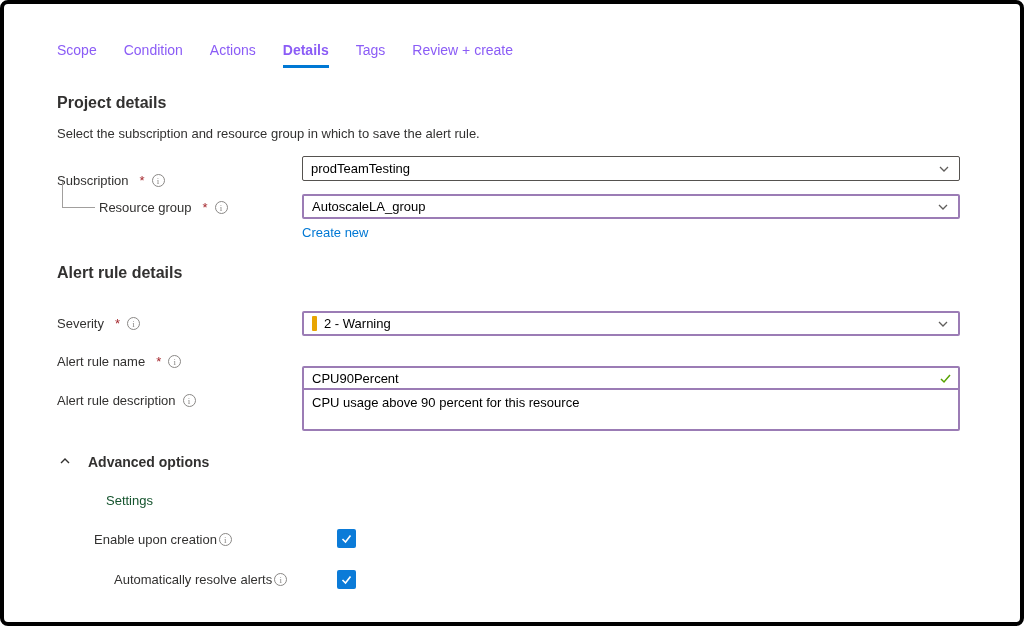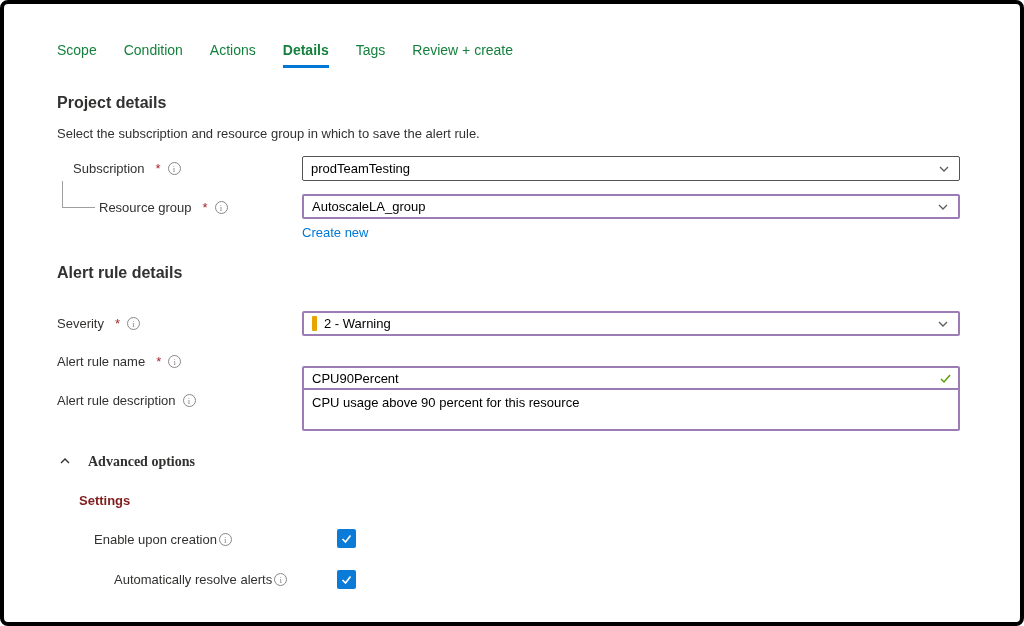--- a/index.html
+++ b/index.html
@@ -15,21 +15,21 @@
     background: #fff;
     position: relative;
     overflow: hidden;
   }
   
   .tabs {
     position: absolute; left: 53px; top: 38px;
     display: flex; column-gap: 27px;
   }
   .tab {
-    font-size: 14px; color: #15803d;
+    font-size: 14px; color: #8b5cf6;
     padding-bottom: 7px;
     border-bottom: 3px solid transparent;
     cursor: pointer; white-space: nowrap;
   }
   .tab.active {
     font-weight: bold;
     border-bottom-color: #0078d4;
   }
   
   .section-heading {
@@ -94,26 +94,26 @@
   }
   .connector {
     position: absolute; left: 58px; top: 177px;
     width: 33px; height: 27px;
     border-left: 1px solid #a19f9d;
     border-bottom: 1px solid #a19f9d;
   }
   
   .adv-header {
     position: absolute; left: 54px; top: 450px;
-    display: flex; align-items: flex-start; gap: 16px; cursor: pointer; font-family: Liberation Serif, serif;
+    display: flex; align-items: flex-start; gap: 16px; cursor: pointer;
   }
   .adv-header .adv-label { font-size: 14px; font-weight: bold; color: #323130; }
   .sub-heading {
-    position: absolute; left: 75px;
-    font-size: 13px; font-weight: bold; color: #7f1d1d;
+    position: absolute; left: 102px;
+    font-size: 13px; font-weight: normal; color: #14532d;
   }
   .check-row-label {
     position: absolute; left: 90px;
     font-size: 13px; color: #323130;
     display: flex; align-items: center; gap: 2px; height: 19px;
   }
   .checkbox {
     position: absolute; left: 333px;
     width: 19px; height: 19px;
     background: #0b7bd8; border-radius: 2px;
@@ -131,21 +131,21 @@
     <div class="tab">Condition</div>
     <div class="tab">Actions</div>
     <div class="tab active">Details</div>
     <div class="tab">Tags</div>
     <div class="tab">Review + create</div>
   </div>
 
   <div class="section-heading" style="top:90px;">Project details</div>
   <div class="section-desc" style="top:122px;">Select the subscription and resource group in which to save the alert rule.</div>
 
-  <div class="field-label" style="left:53px; top:152px;margin-left:16px;">
+  <div class="field-label" style="left:53px; top:164px;">
     <span>Subscription</span>
       <span class="req">*</span>
     <span class="info-icon"></span>
   </div>
   <div class="combo border-dark" style="top:152px;" role="combobox">
     <span class="value">prodTeamTesting</span>
     <svg class="chevron-down" width="14" height="14" viewBox="0 0 14 14">
         <path d="M3 5 L7 9 L11 5" stroke="#605e5c" stroke-width="1.3" fill="none"></path>
       </svg>
   </div>

